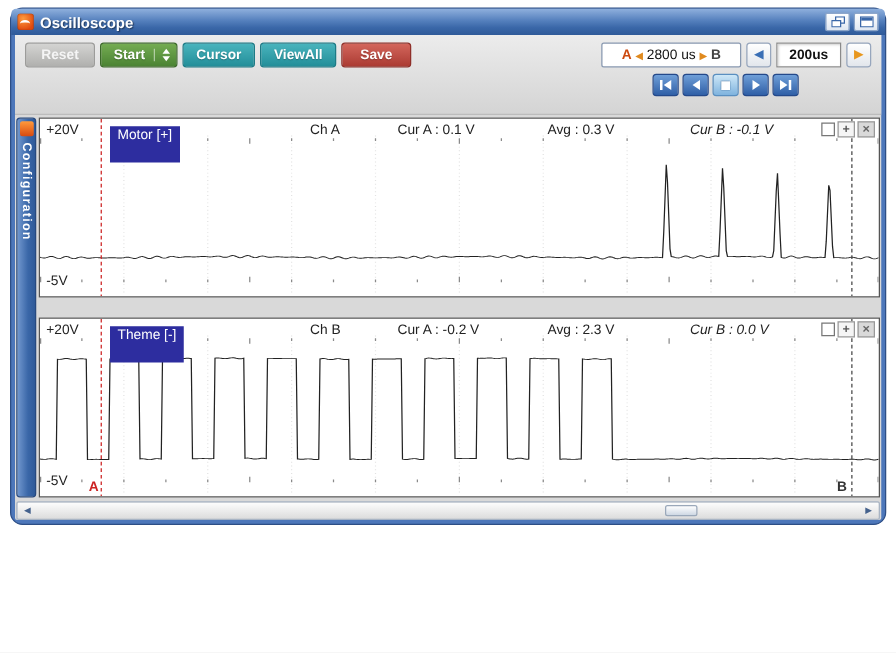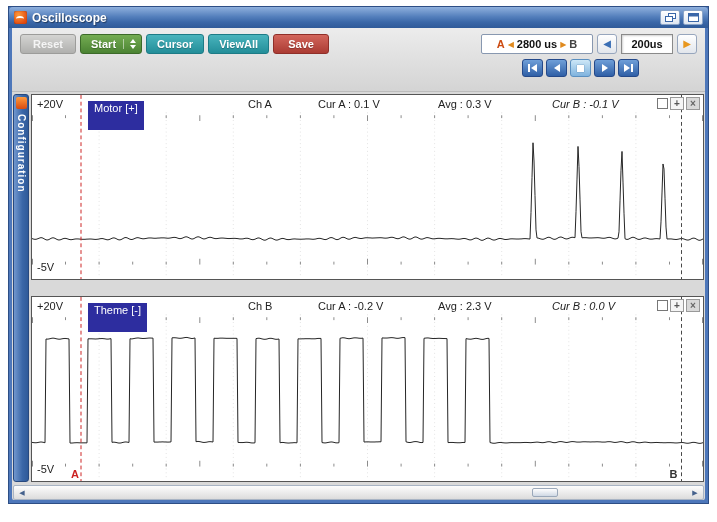--- a/index.html
+++ b/index.html
@@ -1,20 +1,20 @@
 <!DOCTYPE html>
 <html style="--chrome: #4d77ba; --btn-gray: #c0bfbd; --btn-teal: #2fa0ab; --btn-blue: #3d74bc; --btn-green: #5a9440; --btn-red: #c24f46; --transport: #3f7cc1; --badge: #2d2d9f; --cursor-a: #cc2222; --cursor-b: #444444; --wave: #222222; --accent-orange: #cc4a10;"><head>
 <meta charset="utf-8">
 <style>
   * { margin:0; padding:0; box-sizing:border-box; }
   html,body { width:717px; height:522px; background:#fff; font-family:"Liberation Sans",sans-serif; overflow:hidden; }
   button { font-family:inherit; cursor:pointer; }
 
-  .window { position:absolute; left:8px; top:6px; width:701px; height:498px;
-    background:var(--chrome,#4d77ba); border:1px solid #2d4e85; border-radius:0;
+  .window { position:absolute; left:8px; top:6px; width:701px; height:414px;
+    background:var(--chrome,#4d77ba); border:1px solid #2d4e85; border-radius:10px;
     display:flex; flex-direction:column; padding:0 3px 3px; }
 
   
   .titlebar { flex:0 0 21px; display:flex; align-items:center; gap:5px; margin:0 -3px; padding:0 5px;
     border-radius:4px 4px 0 0;
     background:linear-gradient(180deg,#8fb0dd 0%,#5580bd 45%,#3a67a8 72%,#2f5a99 100%); }
   .app-icon { width:13px; height:13px; border-radius:2px; position:relative; flex:0 0 13px;
     background:radial-gradient(circle at 35% 30%, #ff9a3c, #e04a10 75%); box-shadow:inset 0 0 1px #7a2a00; }
   .app-icon::after { content:""; position:absolute; left:2px; top:5px; width:8px; height:4px;
     border-top:2px solid #fff; border-radius:50%; }
@@ -44,21 +44,21 @@
   .stepper .up { border-bottom:4px solid #fff; }
   .stepper .dn { border-top:4px solid #fff; }
 
   .toolbar-right { margin-left:auto; display:flex; flex-direction:column; gap:5px; align-items:flex-end; }
   .readout-row { display:flex; gap:4px; align-items:center; }
   .cursor-readout { width:112px; height:20px; background:#fff; border:1px solid #8898b0; border-radius:2px;
     display:flex; align-items:center; justify-content:center; gap:3px; font-size:11px; }
   .a-lab { color:var(--accent-orange,#cc4a10); font-weight:bold; }
   .b-lab { color:#444; font-weight:bold; }
   .tri-o { color:#e08a1e; font-size:8px; }
-  .readout-val { font-weight:bold; color:#111; }
+  .readout-val { font-weight:normal; color:#111; }
   .arrow-btn { width:20px; height:20px; background:linear-gradient(#ffffff,#e2e6ec); border:1px solid #97a6bd;
     border-radius:3px; display:flex; align-items:center; justify-content:center; padding:0; }
   .tri-blue { color:#3a6fb5; font-size:10px; line-height:1; }
   .tri-orange { color:#e8971e; font-size:10px; line-height:1; }
   .timebase { width:52px; height:20px; background:#fff; border:1px solid #8a8a8a;
     box-shadow:inset 1px 1px 2px rgba(0,0,0,.18); display:flex; align-items:center; justify-content:center;
     font-size:11px; font-weight:bold; color:#111; }
   .transport-row { display:flex; gap:3px; margin-right:58px; }
   .t-btn { width:21px; height:18px; border-radius:3px; background:linear-gradient(#6f9fd8,#2f5fa6);
     border:1px solid #24498a; display:flex; align-items:center; justify-content:center; gap:1px; padding:0; }

